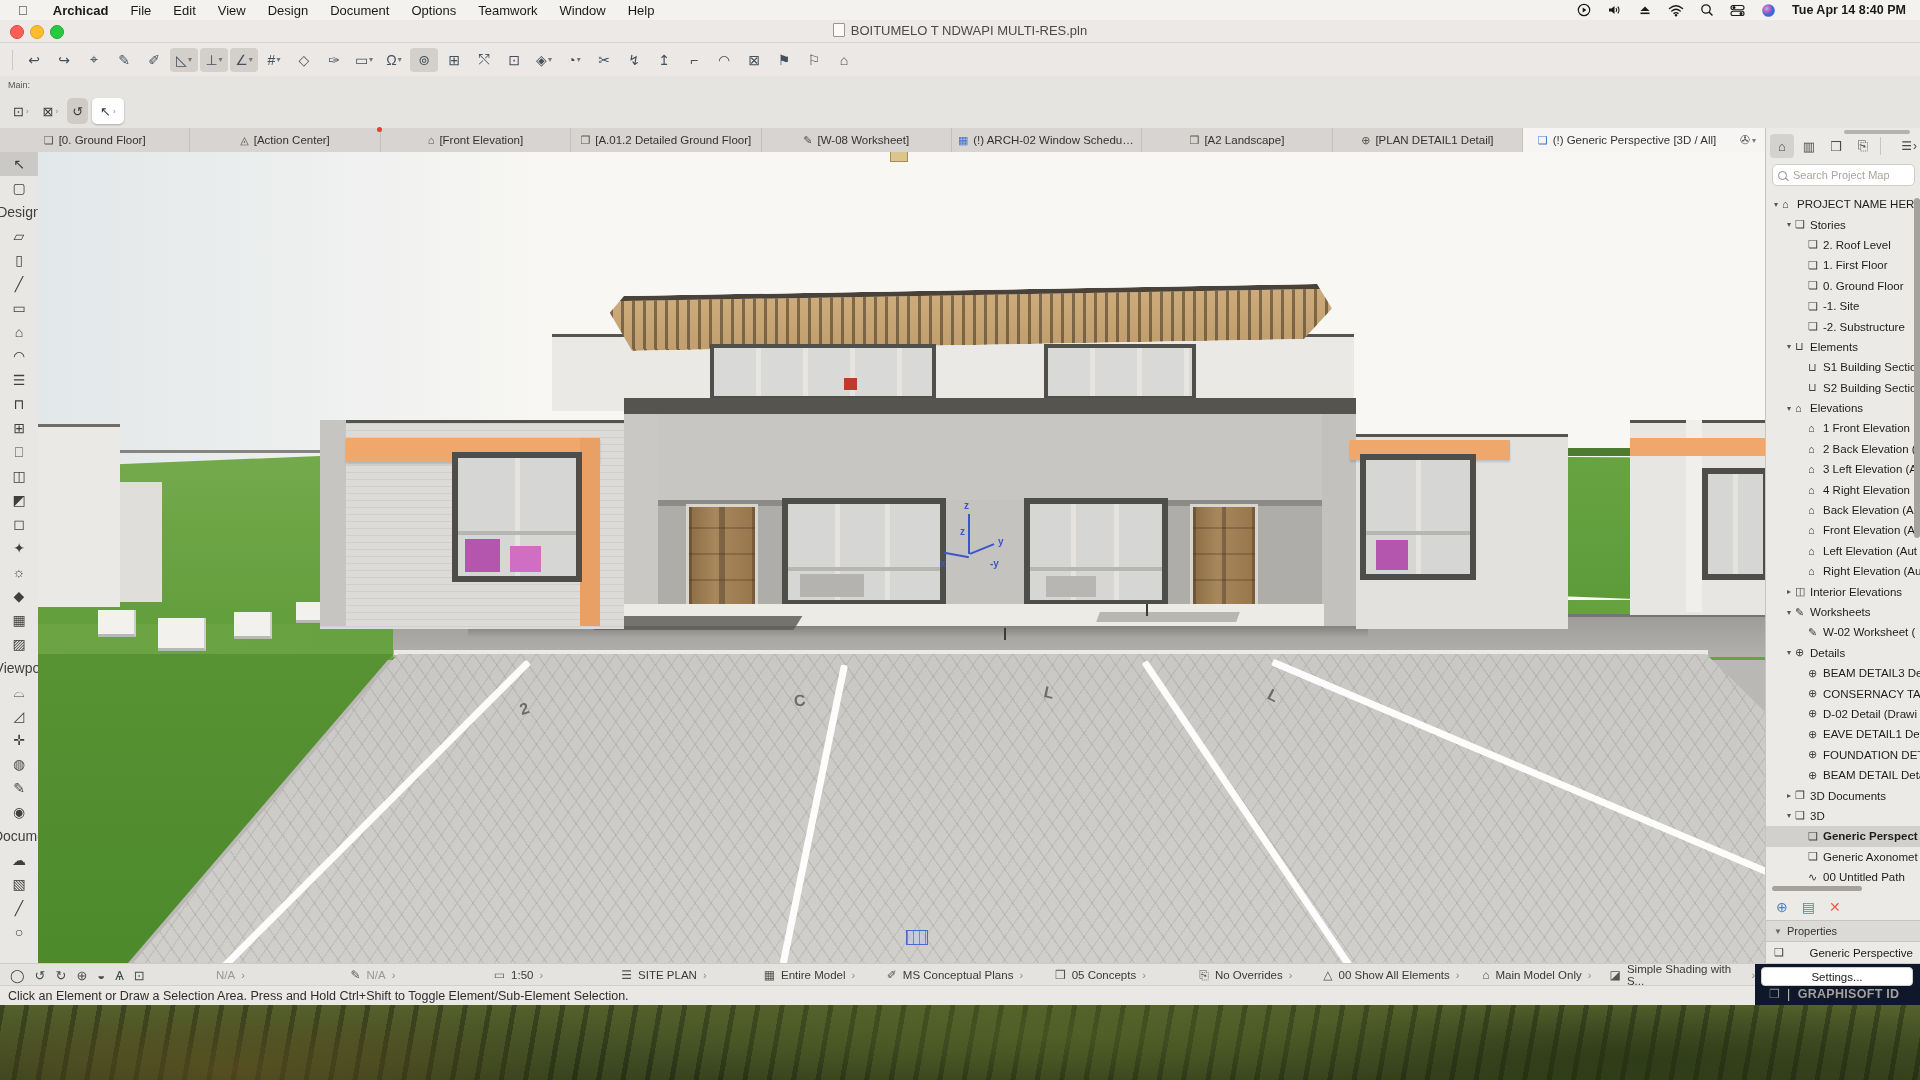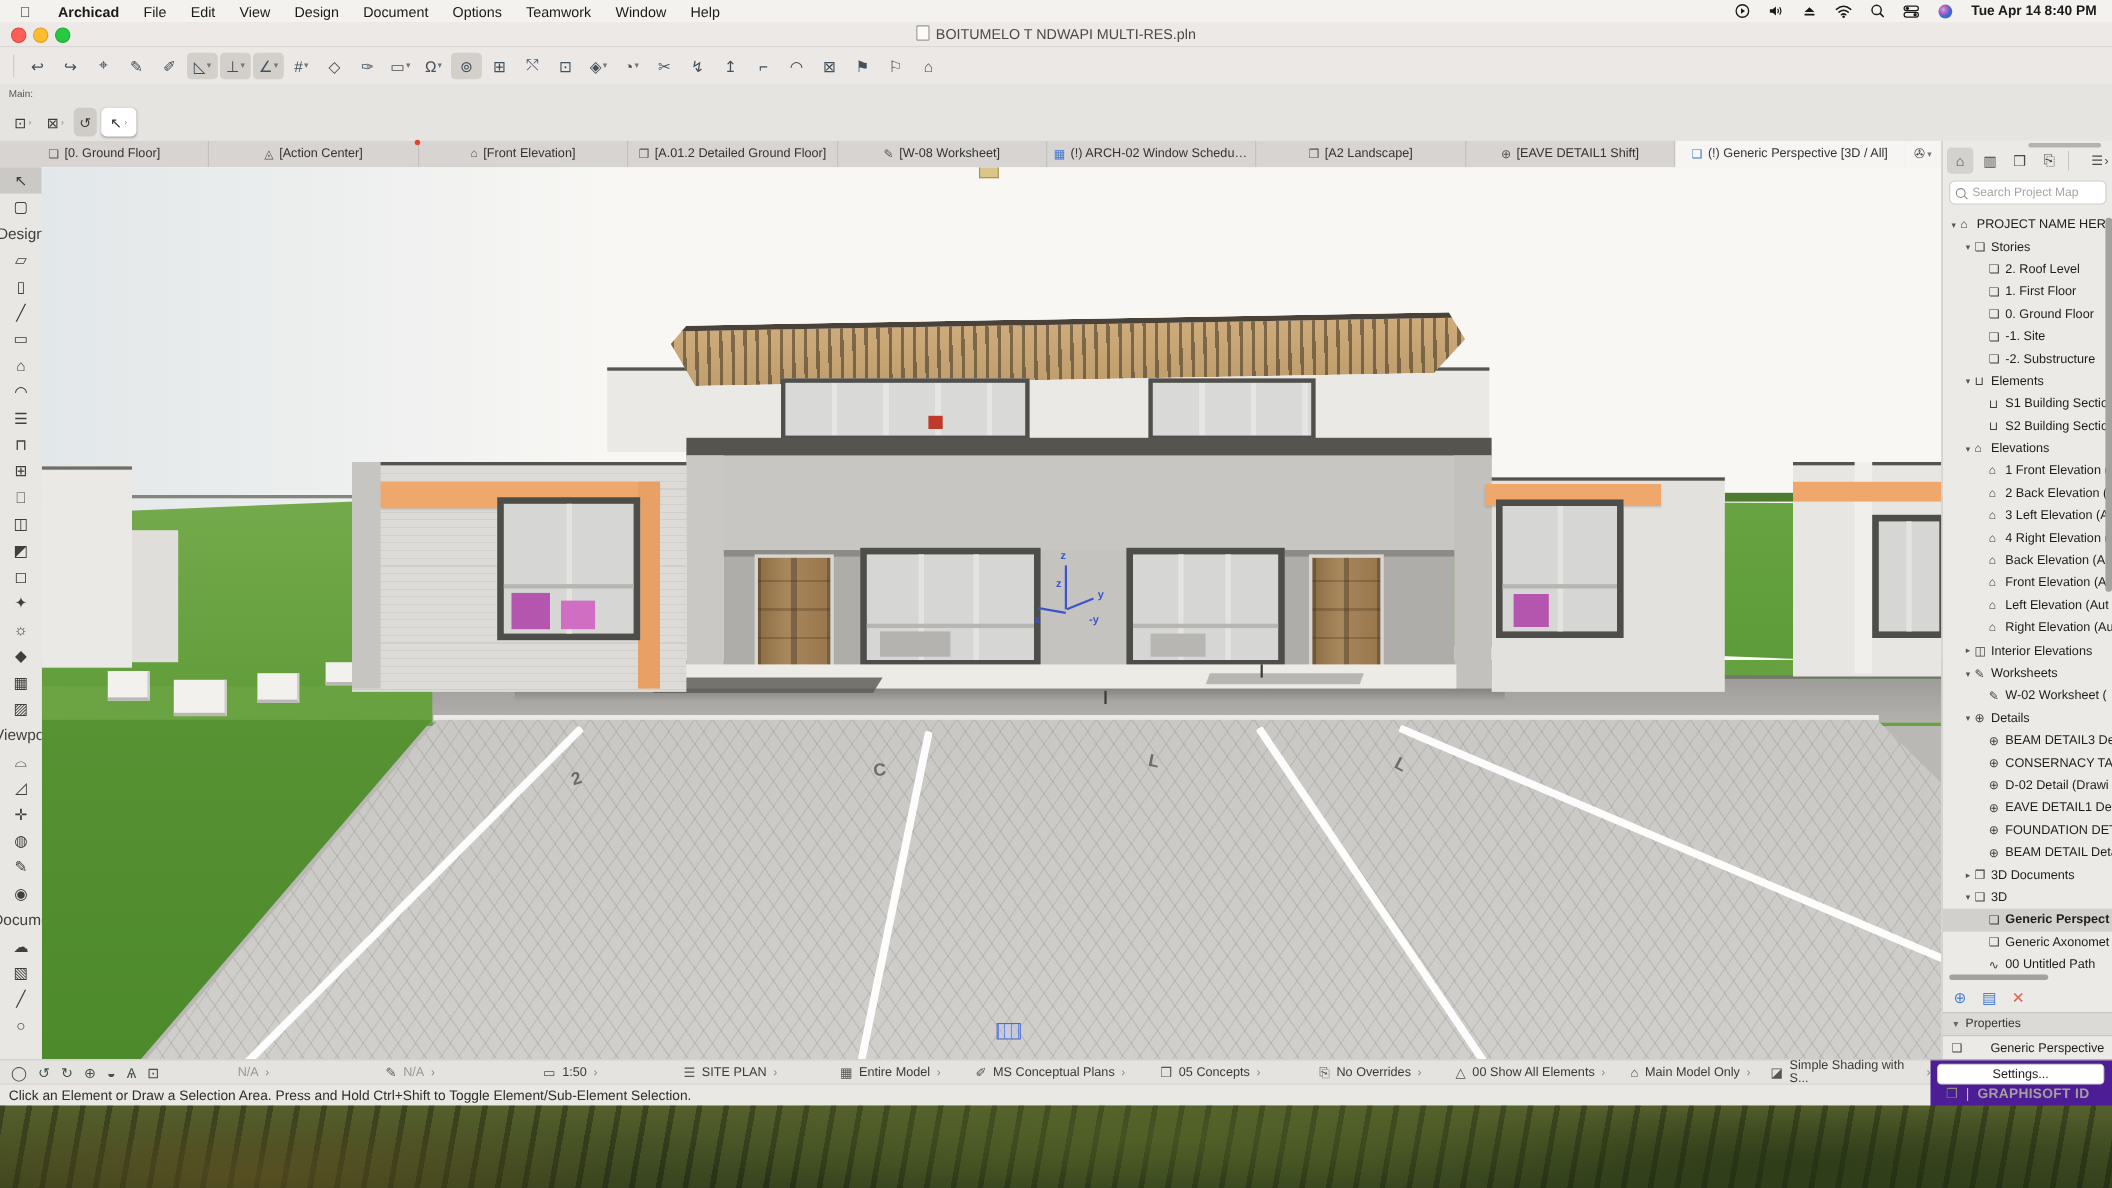--- a/index.html
+++ b/index.html
@@ -112,21 +112,21 @@
              border-top:1px solid #cfccc8;display:flex;align-items:center;font-size:11.5px;color:#3a3a38;}
   #sb-icons{display:flex;align-items:center;gap:10px;padding:0 10px;}
   #sb-icons .qi{font-size:13px;color:#44504c;}
   .seg{display:flex;align-items:center;gap:6px;flex:1 1 0;justify-content:center;}
   .seg .sico{font-size:12px;color:#55554f;}
   .seg .schev{color:#8a8885;font-size:11px;}
   .seg .slabel{color:#3a3a38;}
   .seg .na{color:#9a9894;}
   #hintbar{position:absolute;left:0;top:985px;width:1755px;height:20px;background:#eae8e5;
            border-top:1px solid #d4d1cd;font-size:12.5px;color:#2e2e2c;display:flex;align-items:center;padding-left:8px;}
-  #sb-corner{position:absolute;left:1755px;top:963px;width:165px;height:42px;background:#4c1d95;border-top:1px solid #cfccc8;}
+  #sb-corner{position:absolute;left:1755px;top:963px;width:165px;height:42px;background:#0f172a;border-top:1px solid #cfccc8;}
   #settings-btn{position:absolute;left:6px;top:3px;width:150px;height:17px;background:#fff;border:1px solid #d2cfca;
                 border-radius:4px;font-size:11.5px;color:#222;display:flex;align-items:center;justify-content:center;}
   #brand-row{position:absolute;left:0;top:23px;width:165px;display:flex;align-items:center;gap:7px;padding-left:14px;
              font-size:12.5px;color:#a3a09b;font-weight:bold;letter-spacing:.3px;}
   #brand-row .bico{font-size:12px;color:#8f8c88;font-weight:normal;}
   #brand-row .bsep{color:#c4c1bc;font-weight:normal;}
   
   #wallpaper{position:absolute;left:0;top:1005px;width:1920px;height:75px;
      background:
        radial-gradient(ellipse 500px 90px at 12% 85%, rgba(110,85,35,.55), transparent 70%),
@@ -383,21 +383,21 @@
           <span class="tlabel">(!) ARCH-02 Window Schedule...</span>
         </div>
         <div class="tab">
           <span class="tico">❒</span>
 
           <span class="tlabel">[A2 Landscape]</span>
         </div>
         <div class="tab">
           <span class="tico">⊕</span>
 
-          <span class="tlabel">[EAVE DETAIL1 Shift]</span>
+          <span class="tlabel">[PLAN DETAIL1 Detail]</span>
         </div>
         <div class="tab active">
           <span class="tico blue">❑</span>
 
           <span class="tlabel">(!) Generic Perspective [3D / All]</span>
         </div>
       </span>
     <div id="tab-extra">
       <span>✇</span>
       <span style="font-size:8px;color:#777;">▾</span>

